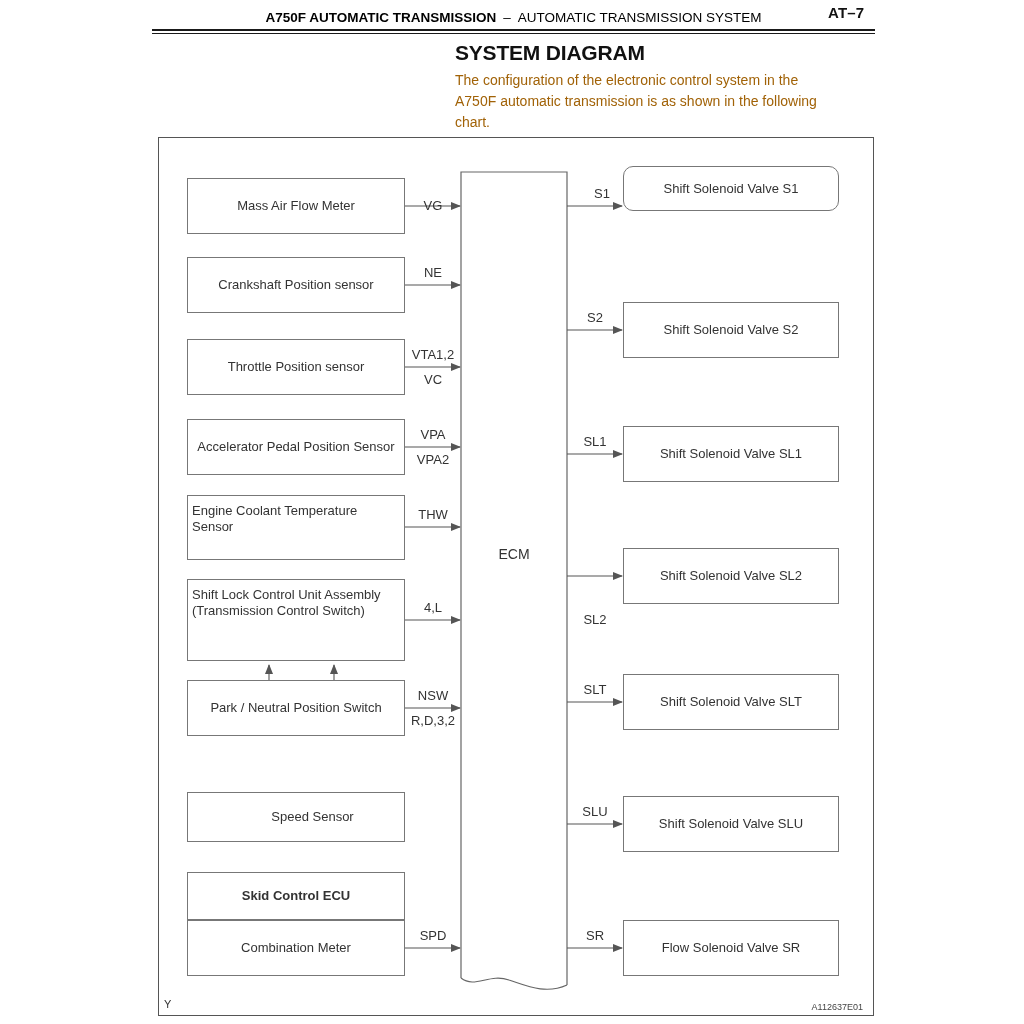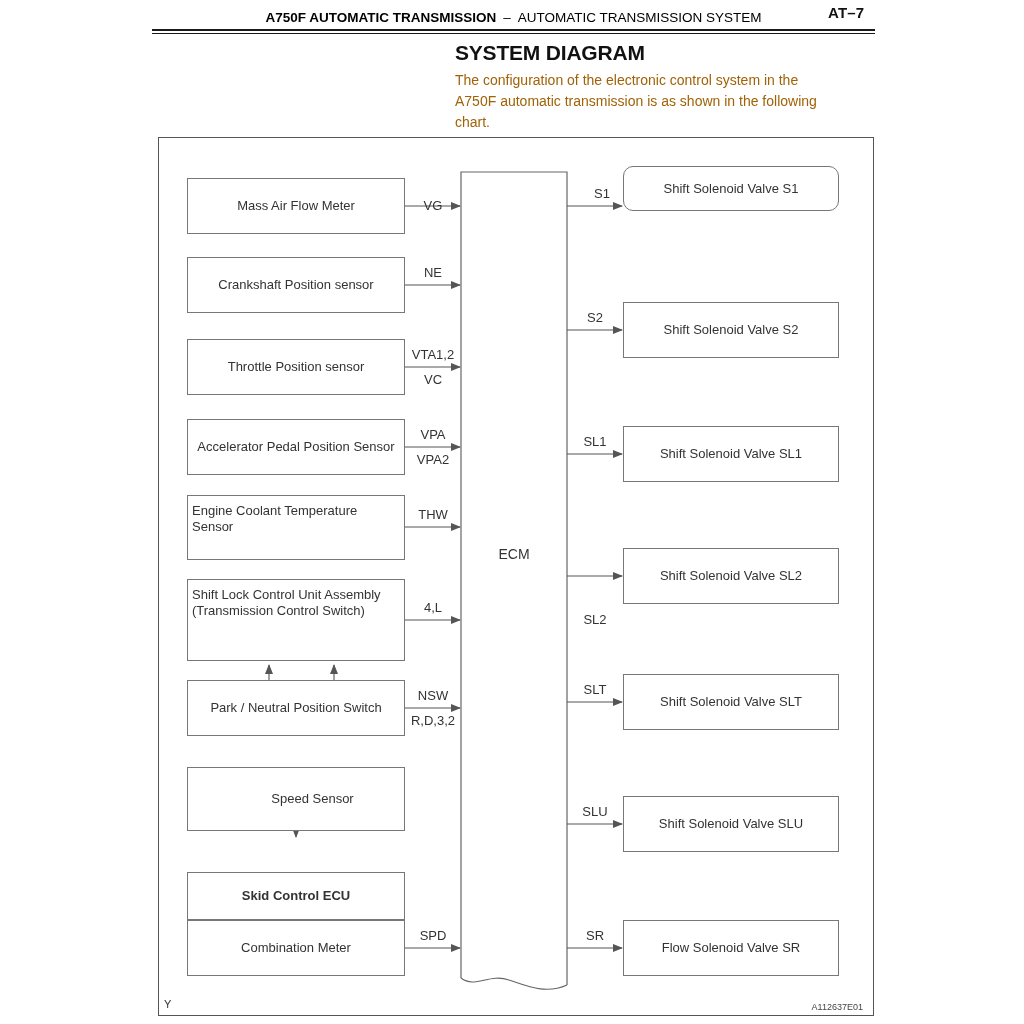--- a/index.html
+++ b/index.html
@@ -100,21 +100,21 @@
 
   <div class="box in-box" style="top:40px;height:56px;">Mass Air Flow Meter</div>
   <div class="box in-box" style="top:119px;height:56px;">Crankshaft Position sensor</div>
   <div class="box in-box" style="top:201px;height:56px;">Throttle Position sensor</div>
   <div class="box in-box" style="top:281px;height:56px;">Accelerator Pedal Position Sensor</div>
   <div class="box in-box tl" style="top:357px;height:65px;">Engine Coolant Temperature
 Sensor</div>
   <div class="box in-box tl" style="top:441px;height:82px;">Shift Lock Control Unit Assembly
 (Transmission Control Switch)</div>
   <div class="box in-box" style="top:542px;height:56px;">Park / Neutral Position Switch</div>
-  <div class="box in-box" style="top:629px;height:64px;padding-left:39px;">Speed Sensor</div>
+  <div class="box in-box" style="top:654px;height:50px;padding-left:39px;">Speed Sensor</div>
   <div class="box in-box" style="top:734px;height:48px;font-weight:bold;">Skid Control ECU</div>
   <div class="box in-box" style="top:782px;height:56px;">Combination Meter</div>
 
   <div class="box out-box" style="top:28px;height:45px;border-radius:10px;">Shift Solenoid Valve S1</div>
   <div class="box out-box" style="top:164px;height:56px;">Shift Solenoid Valve S2</div>
   <div class="box out-box" style="top:288px;height:56px;">Shift Solenoid Valve SL1</div>
   <div class="box out-box" style="top:410px;height:56px;">Shift Solenoid Valve SL2</div>
   <div class="box out-box" style="top:536px;height:56px;">Shift Solenoid Valve SLT</div>
   <div class="box out-box" style="top:658px;height:56px;">Shift Solenoid Valve SLU</div>
   <div class="box out-box" style="top:782px;height:56px;">Flow Solenoid Valve SR</div>

